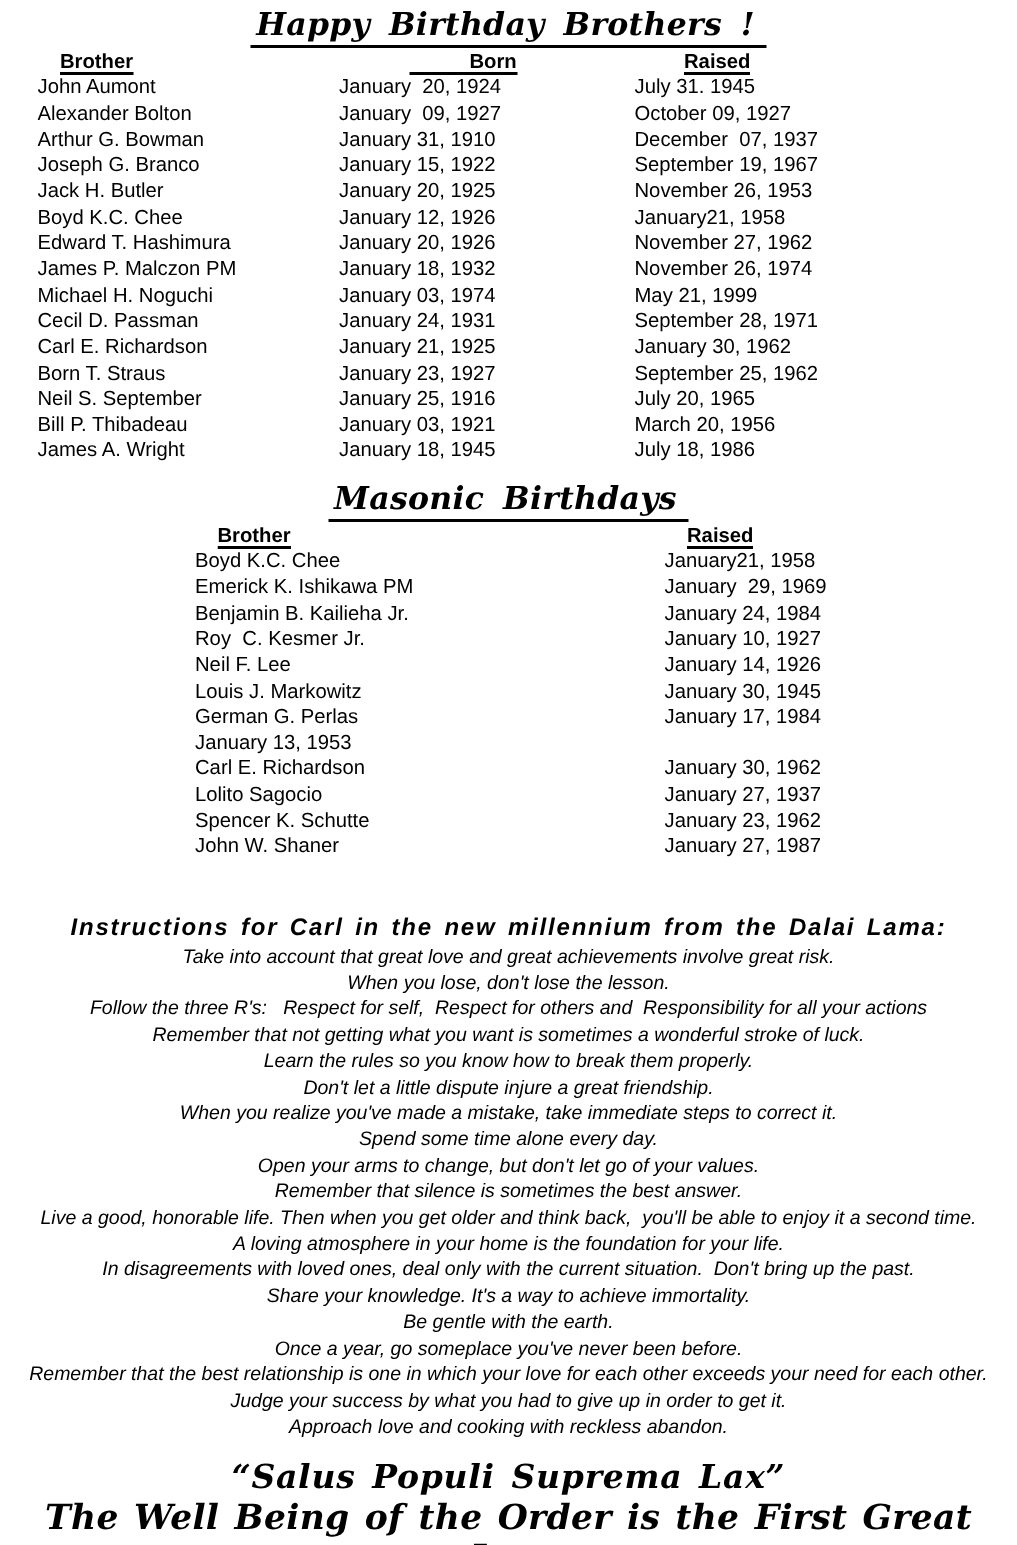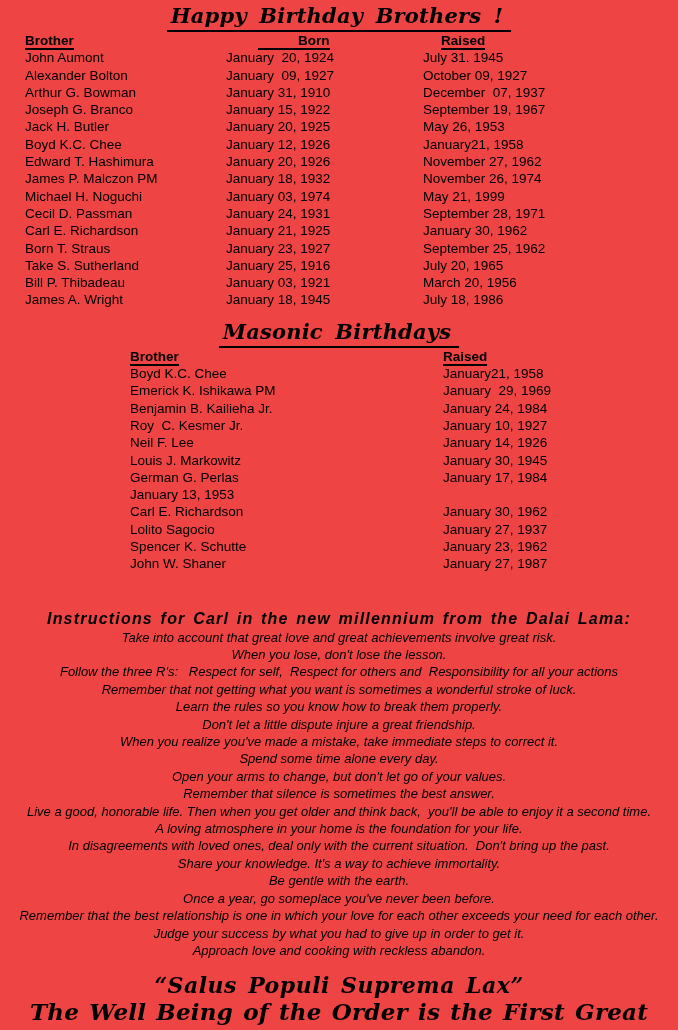--- a/index.html
+++ b/index.html
@@ -1,20 +1,20 @@
 <!DOCTYPE html>
 <html><head>
 <meta charset="utf-8">
 <style>
   html,body { margin:0; padding:0; background:#e8e8e8; }
   .page {
     position:relative;
     width:678px; height:1030px;
     margin:0 auto;
-    background:#ef4444;
+    background:#ffffff;
     color:#000000;
     font-family:"Liberation Sans", sans-serif;
     overflow:hidden;
   }
   
   .serif-title {
     text-align:center;
     font-family:"DejaVu Serif", serif;
     font-style:italic;
     font-weight:bold;
@@ -40,21 +40,21 @@
     align-items:baseline;
   }
   .cell { white-space:pre; overflow:hidden; }
   .t1 { padding-left:25px; }
   .t1 .c1 { width:201px; }
   .t1 .c2 { width:197px; }
   .t1 .c3 { flex:1; }
   .t2 { padding-left:130px; }
   .t2 .c1 { width:313px; }
   .t2 .c2 { flex:1; }
-  .th { font-weight:bold; }
+  .th { font-weight:bold;margin-left:15px; }
   .th .u {
     display:inline-block;
     border-bottom:2px solid #000;
     line-height:15px;
     padding-bottom:0;
   }
   .off-born   { margin-left:32px;padding-left:40px; }
   .off-raised { margin-left:18px; }
 
   
@@ -119,21 +119,21 @@
         <div class="cell c3">December  07, 1937</div>
       </div>
     <div class="trow">
         <div class="cell c1">Joseph G. Branco</div>
         <div class="cell c2">January 15, 1922</div>
         <div class="cell c3">September 19, 1967</div>
       </div>
     <div class="trow">
         <div class="cell c1">Jack H. Butler</div>
         <div class="cell c2">January 20, 1925</div>
-        <div class="cell c3">May 26, 1953</div>
+        <div class="cell c3">November 26, 1953</div>
       </div>
     <div class="trow">
         <div class="cell c1">Boyd K.C. Chee</div>
         <div class="cell c2">January 12, 1926</div>
         <div class="cell c3">January21, 1958</div>
       </div>
     <div class="trow">
         <div class="cell c1">Edward T. Hashimura</div>
         <div class="cell c2">January 20, 1926</div>
         <div class="cell c3">November 27, 1962</div>
@@ -157,21 +157,21 @@
         <div class="cell c1">Carl E. Richardson</div>
         <div class="cell c2">January 21, 1925</div>
         <div class="cell c3">January 30, 1962</div>
       </div>
     <div class="trow">
         <div class="cell c1">Born T. Straus</div>
         <div class="cell c2">January 23, 1927</div>
         <div class="cell c3">September 25, 1962</div>
       </div>
     <div class="trow">
-        <div class="cell c1">Take S. Sutherland</div>
+        <div class="cell c1">Neil S. September</div>
         <div class="cell c2">January 25, 1916</div>
         <div class="cell c3">July 20, 1965</div>
       </div>
     <div class="trow">
         <div class="cell c1">Bill P. Thibadeau</div>
         <div class="cell c2">January 03, 1921</div>
         <div class="cell c3">March 20, 1956</div>
       </div>
     <div class="trow">
         <div class="cell c1">James A. Wright</div>

